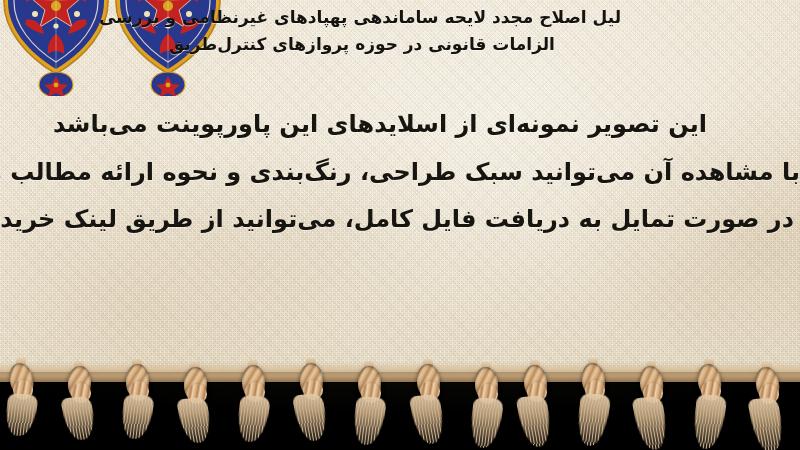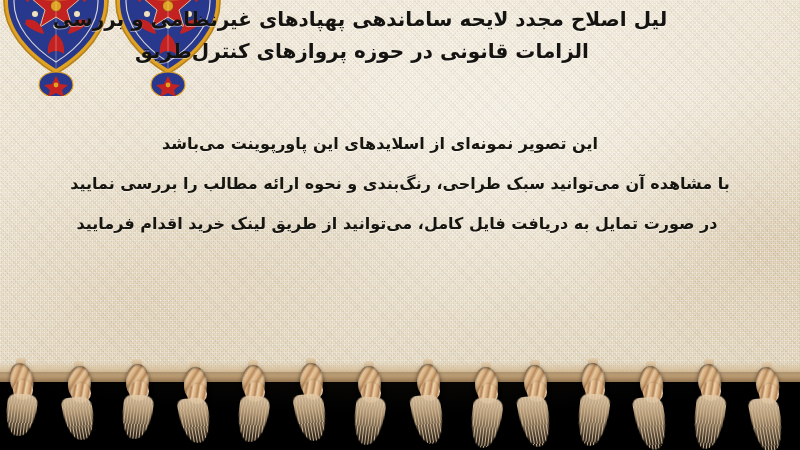--- a/index.html
+++ b/index.html
@@ -77,21 +77,21 @@
   
   .title-block {
     position: absolute;
     top: 4px;
     right: 10px;
     width: 790px;
     text-align: center;
     direction: rtl;
   }
   .title-line {
-    font-size: 20px;
+    font-size: 17px;
     font-weight: bold;
     color: #151310;
     line-height: 1.58;
     letter-spacing: 0px;
     white-space: nowrap;
     text-shadow: 0 1px 0 rgba(255,255,255,0.45);
   }
   .title-line.l1 {
     margin-right: 70px;
   }
@@ -101,27 +101,26 @@
 
   .body-block {
     position: absolute;
     top: 112px;
     right: 0;
     width: 800px;
     text-align: center;
     direction: rtl;
   }
   .body-line {
-    font-size: 16px;
+    font-size: 24px;
     font-weight: bold;
     color: #17150f;
     line-height: 1;
     white-space: nowrap;
     text-shadow: 0 1px 0 rgba(255,255,255,0.40);
-    margin-top: 24px;
   }
   .body-line.b1 { margin-bottom: 24px; margin-right: 40px; }
   .body-line.b2 { margin-bottom: 23px; margin-right: 0px; }
   .body-line.b3 { margin-bottom: 0px;  margin-right: 6px; }
 
   
   .black-band {
     position: absolute;
     left: 0;
     top: 372px;

